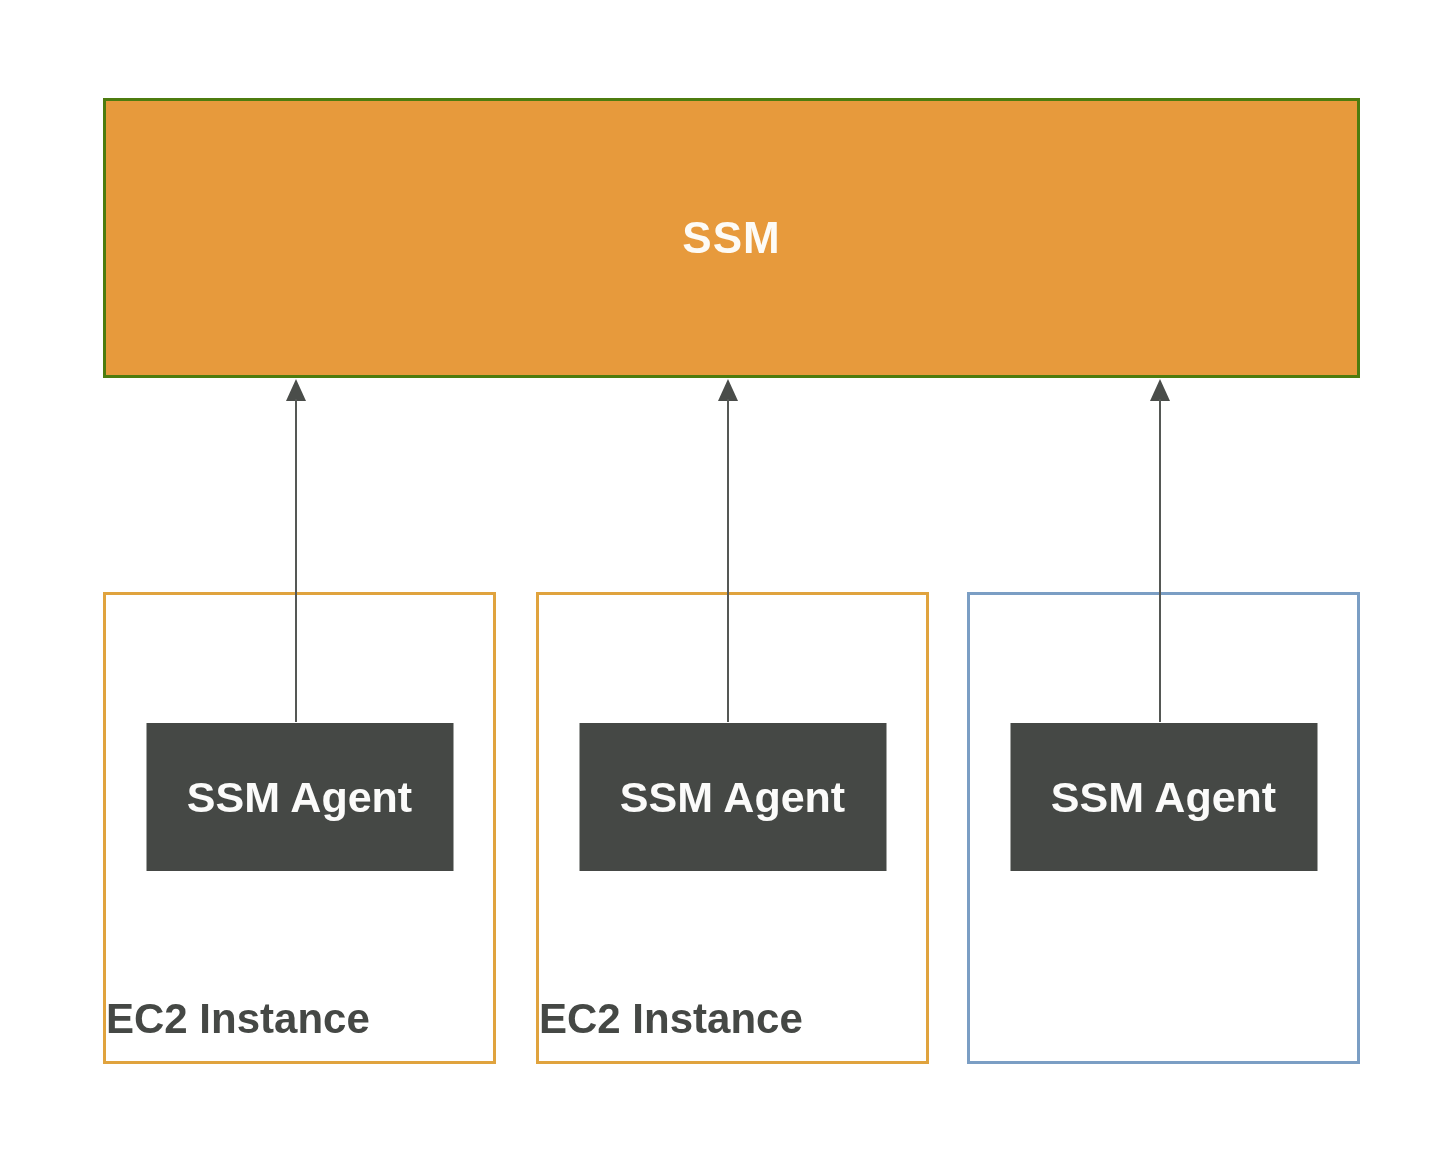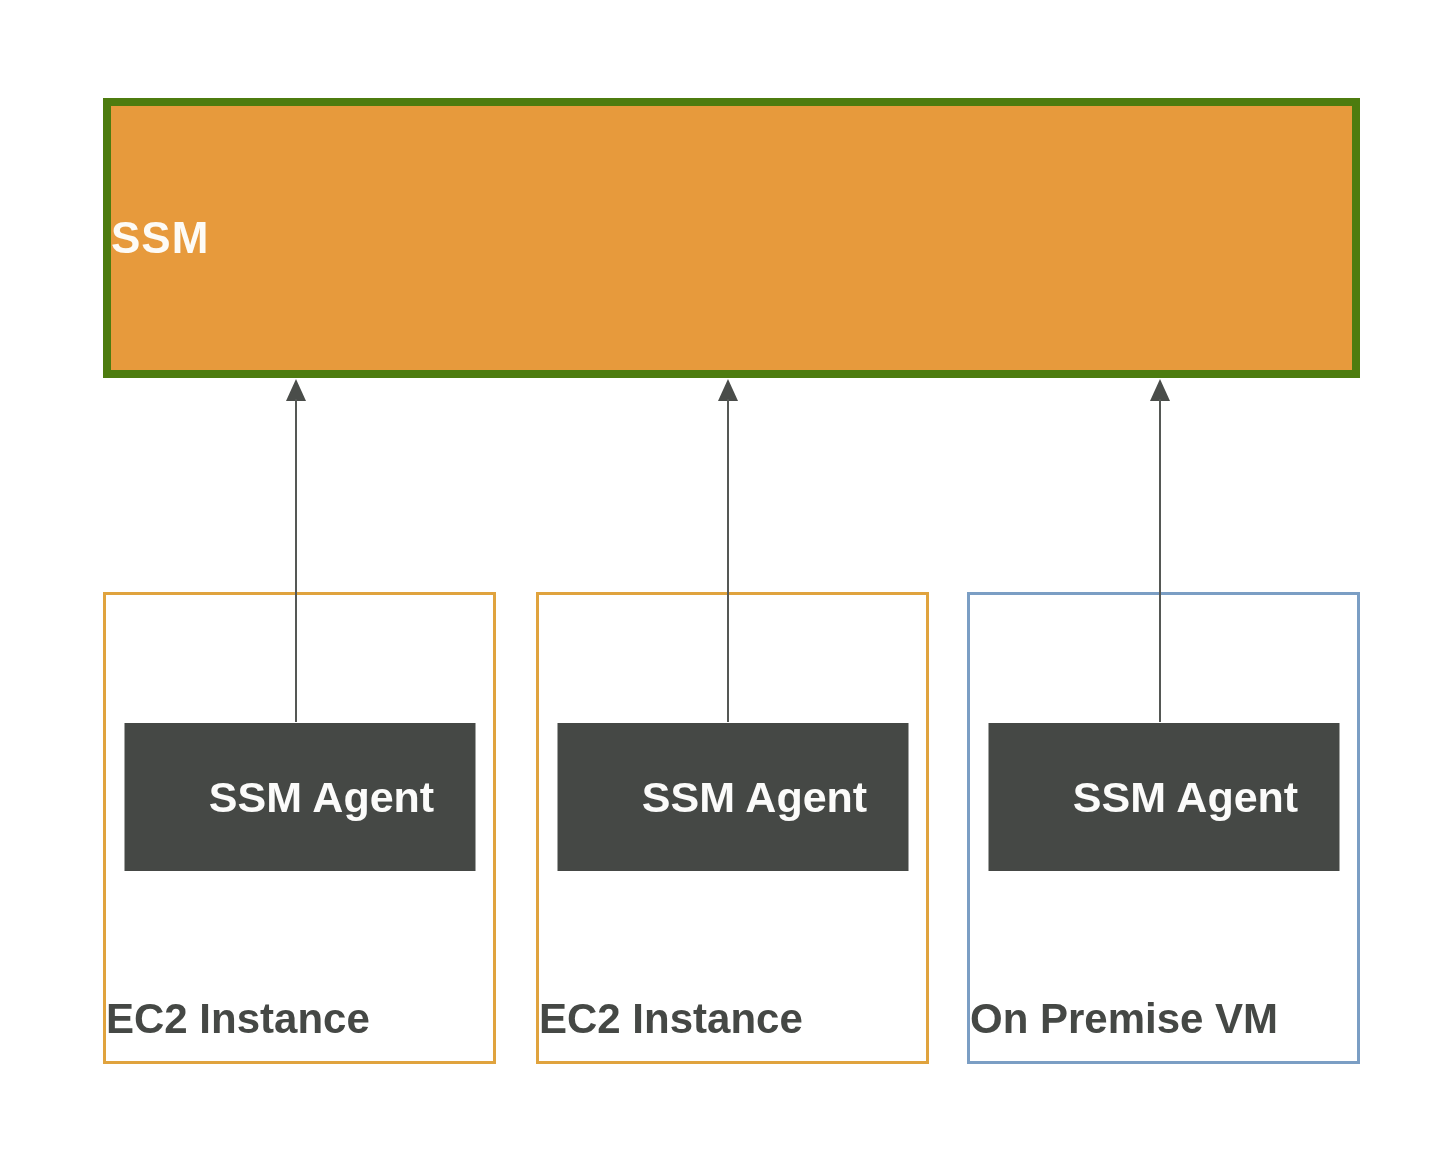--- a/index.html
+++ b/index.html
@@ -17,24 +17,25 @@
   }
 
   
   .ssm-box {
     position: absolute;
     left: 103px;
     top: 98px;
     width: 1257px;
     height: 280px;
     background: #E79A3C;
-    border: 8px solid #4d7c0f;
+    border: 3px solid #4d7c0f;
     box-sizing: border-box;
     display: flex;
     align-items: center;
+    justify-content: center;
     z-index: 1;
   }
   .ssm-box .ssm-label {
     color: #FDFBF6;
     font-size: 44px;
     font-weight: 600;
     letter-spacing: 1px;
   }
 
   
@@ -58,21 +59,20 @@
     position: absolute;
     left: 50%;
     transform: translateX(-50%);
     top: 128px;
     width: 307px;
     height: 148px;
     background: #454845;
     display: flex;
     align-items: center;
     justify-content: center;
-    padding-left: 44px;
   }
   .agent .agent-label {
     color: #FBFBFA;
     font-size: 43px;
     font-weight: 600;
     white-space: nowrap;
   }
 
   
   .host-label {
@@ -151,16 +151,15 @@
     <div class="agent">
       <span class="agent-label">SSM Agent</span>
     </div>
     <div class="host-label">EC2 Instance</div>
   </div>
 
   <div class="host onprem host-3">
     <div class="agent">
       <span class="agent-label">SSM Agent</span>
     </div>
-    <div class="host-label">On Premise VM</div>
   </div>
 
 </div>
 
 </body></html>

